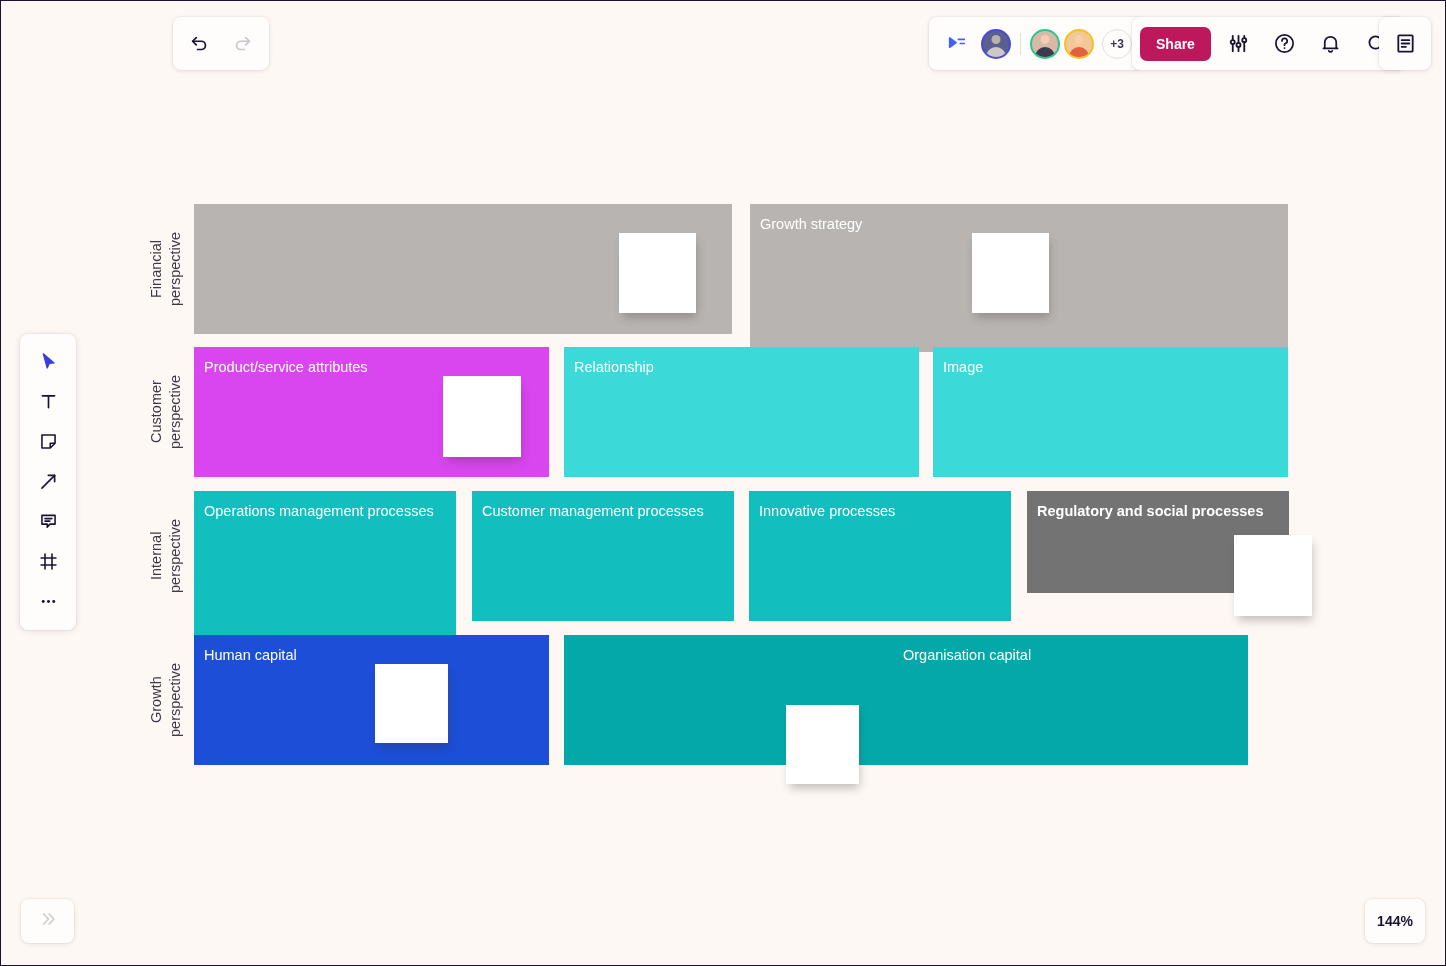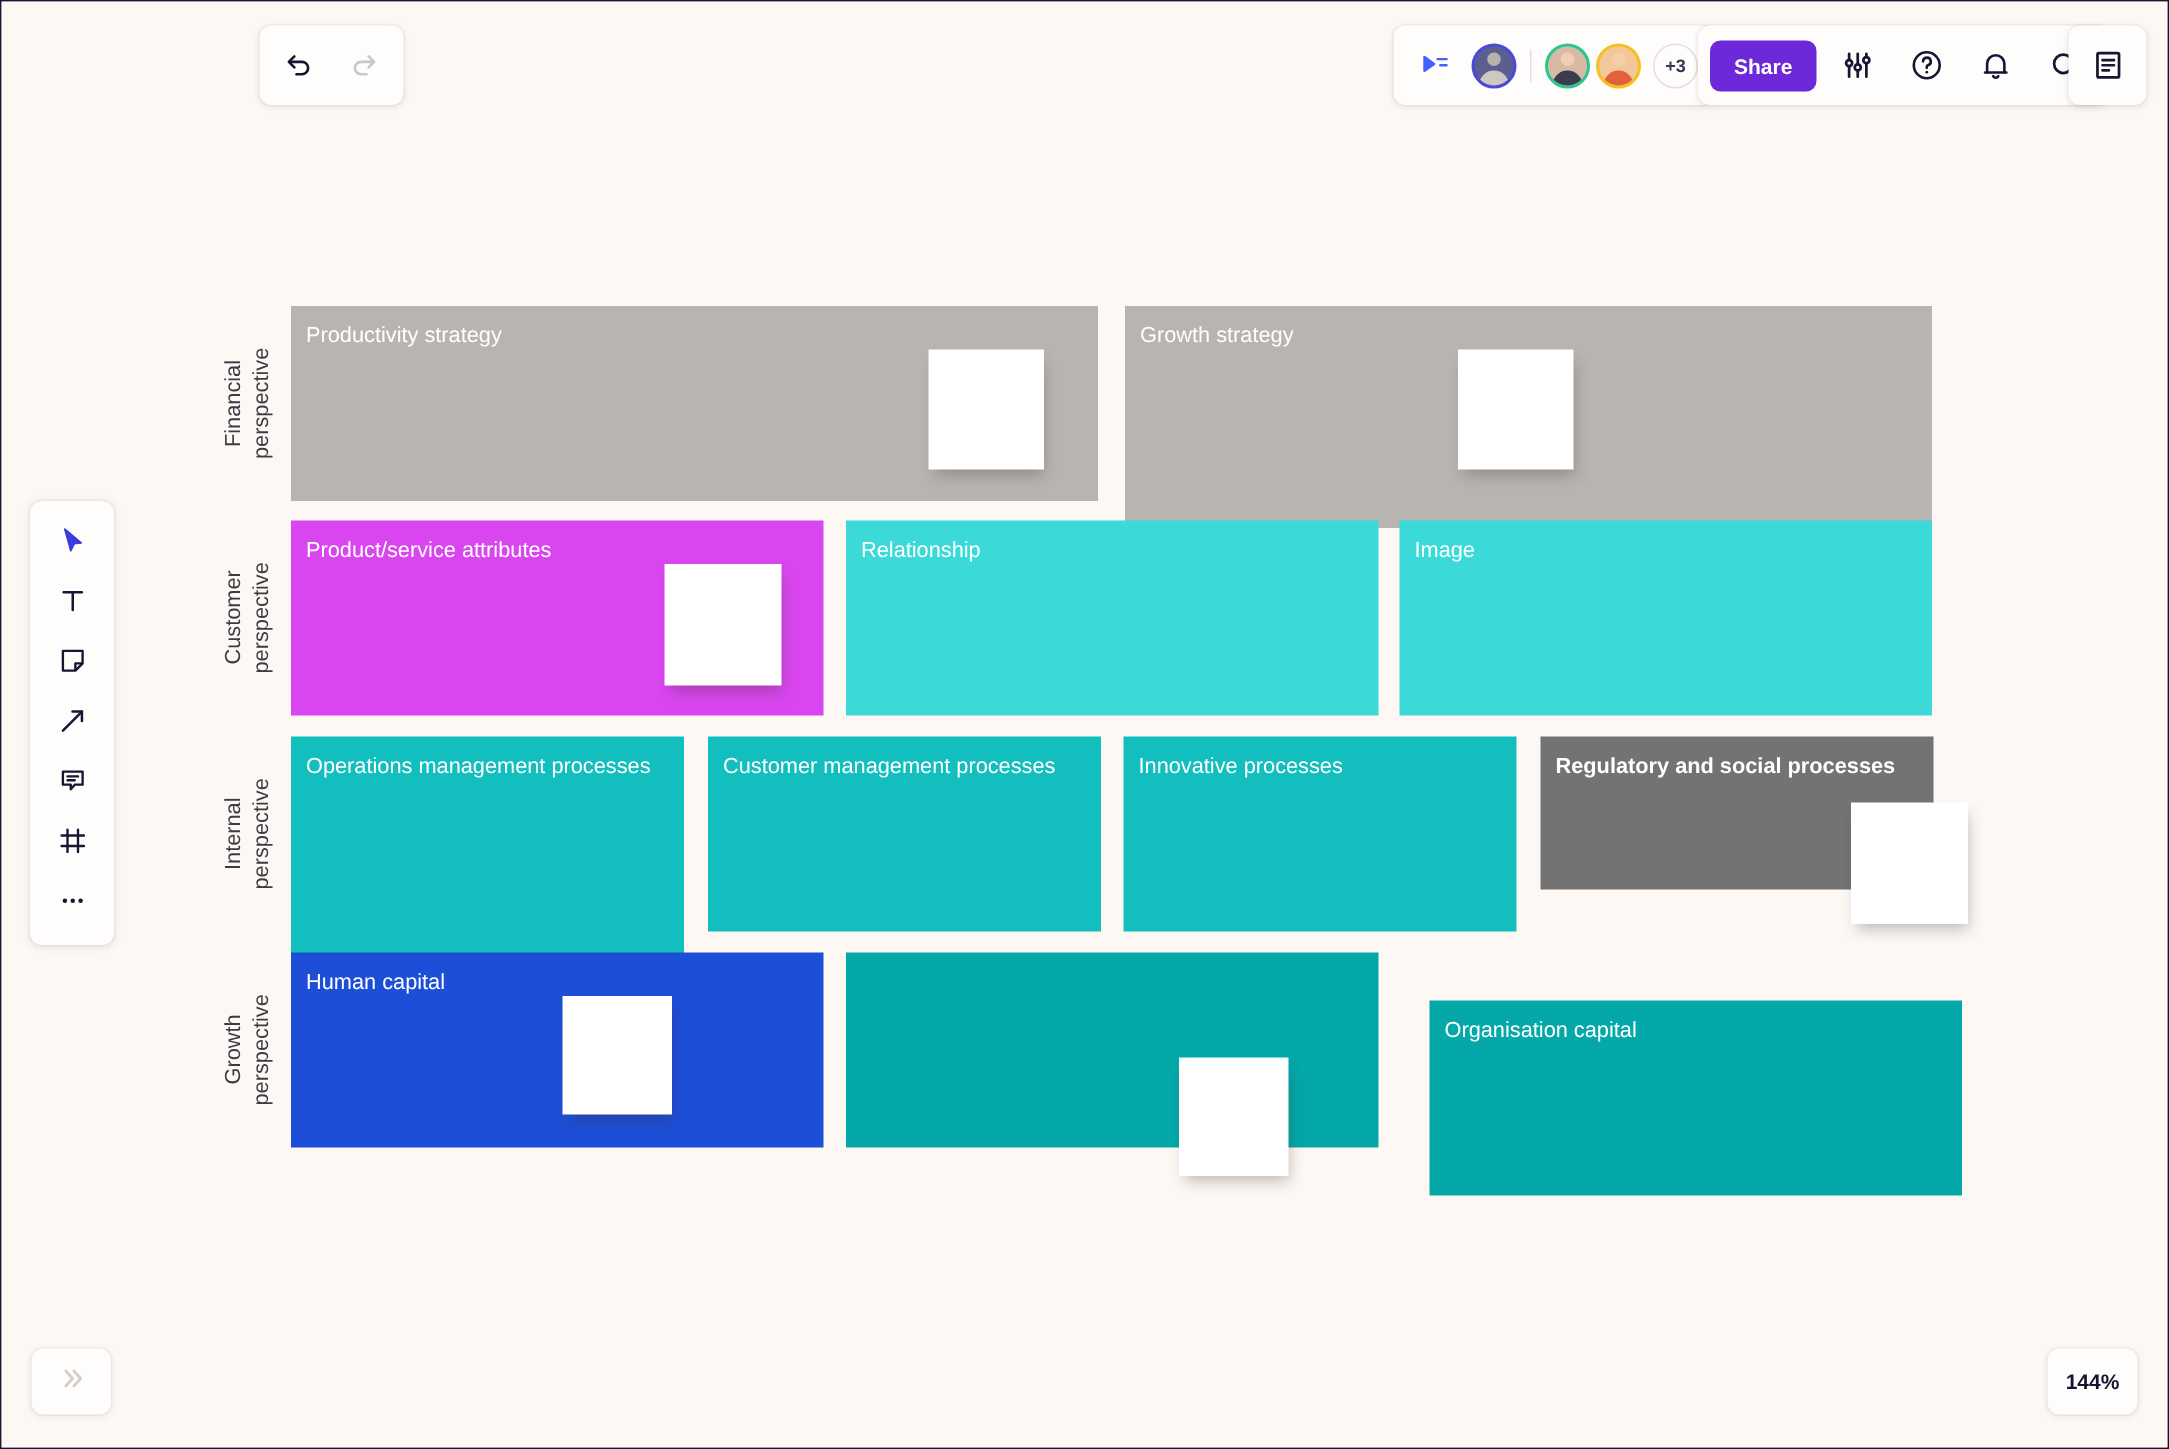--- a/index.html
+++ b/index.html
@@ -83,21 +83,21 @@
   .av-more {
     width: 30px; height: 30px; border-radius: 50%;
     border: 1px solid #e3dfe0; background: #fffdfb;
     display: flex; align-items: center; justify-content: center;
     font-size: 12px; font-weight: 700; color: #3b3553;
     margin-left: 4px; flex: none;
   }
   .people-divider { width: 1px; height: 22px; background: #e3dfe0; margin: 0 5px; }
 
   .share-btn {
-    background: #6d28d9; color: #fff;
+    background: #be185d; color: #fff;
     font-size: 14px; font-weight: 700;
     border: none; border-radius: 7px;
     padding: 9px 16px; cursor: pointer;
     margin-right: 4px;
     font-family: "Liberation Sans", sans-serif;
   }
 
   
   .toolrail {
     position: absolute; left: 19px; top: 333px;
@@ -169,21 +169,20 @@
 </head>
 <body>
 
 <div id="app">
 
   <div id="canvas">
     <div class="board" id="board">
         <div class="row-label" style="left: 146px; top: 203px; width: 46px; height: 130px;">Financial
 perspective</div>
         <div class="card" style="left: 193px; top: 203px; width: 538px; height: 130px; background: rgb(184, 180, 177);">
-          <span class="label">Productivity strategy</span>
           <div class="sticky" style="left: 425px; top: 29px; width: 77px; height: 80px;"></div>
         </div>
         <div class="card" style="left: 749px; top: 203px; width: 538px; height: 148px; background: rgb(184, 180, 177);">
           <span class="label">Growth strategy</span>
           <div class="sticky" style="left: 222px; top: 29px; width: 77px; height: 80px;"></div>
         </div>
         <div class="row-label" style="left: 146px; top: 346px; width: 46px; height: 130px;">Customer
 perspective</div>
         <div class="card" style="left: 193px; top: 346px; width: 355px; height: 130px; background: #d946ef;">
           <span class="label">Product/service attributes</span>
@@ -212,21 +211,21 @@
         </div>
         <div class="row-label" style="left: 146px; top: 634px; width: 46px; height: 130px;">Growth
 perspective</div>
         <div class="card" style="left: 193px; top: 634px; width: 355px; height: 130px; background: #1d4ed8;">
           <span class="label">Human capital</span>
           <div class="sticky" style="left: 181px; top: 29px; width: 73px; height: 79px;"></div>
         </div>
         <div class="card" style="left: 563px; top: 634px; width: 355px; height: 130px; background: rgb(4, 168, 168);">
           <div class="sticky" style="left: 222px; top: 70px; width: 73px; height: 79px;"></div>
         </div>
-        <div class="card" style="left: 952px; top: 634px; width: 355px; height: 130px; background: rgb(4, 168, 168); margin-top: 32px;">
+        <div class="card" style="left: 892px; top: 634px; width: 355px; height: 130px; background: rgb(4, 168, 168);">
           <span class="label">Organisation capital</span>
         </div>
       </div>
   </div>
 
   <div class="topbar">
 
 
     <div class="tb-group g-history">
       <div class="icon-btn">

